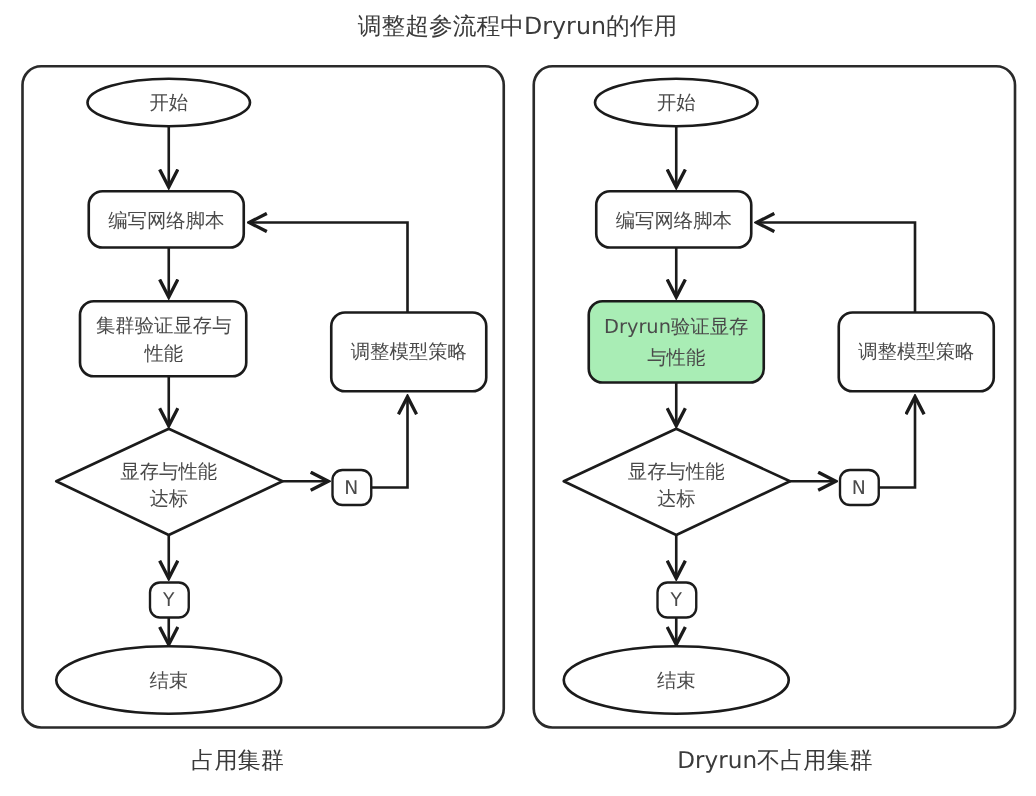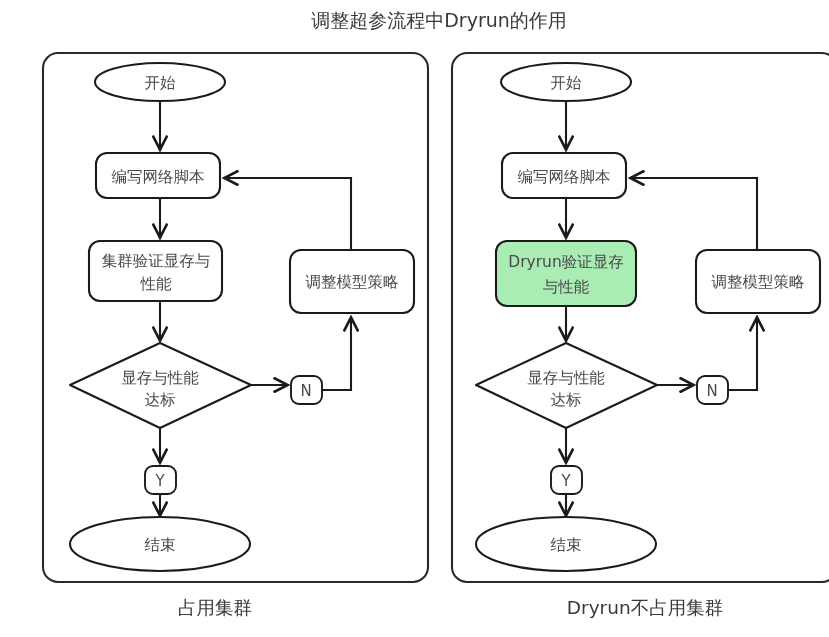--- a/index.html
+++ b/index.html
@@ -10,21 +10,20 @@
   body {
     width: 829px;
     height: 637px;
     font-family: "DejaVu Sans", "Liberation Sans", sans-serif;
     overflow: hidden;
     position: relative;
   }
   #diagram-root {
     position: absolute;
     inset: 0;
-    padding-left: 25px;
   }
   svg { display: block; }
   .node-shape {
     fill: #ffffff;
     stroke: #1b1b1b;
     stroke-width: 2.1;
     stroke-linejoin: round;
   }
   .node-shape.highlight {
     fill: #a9edb5;

